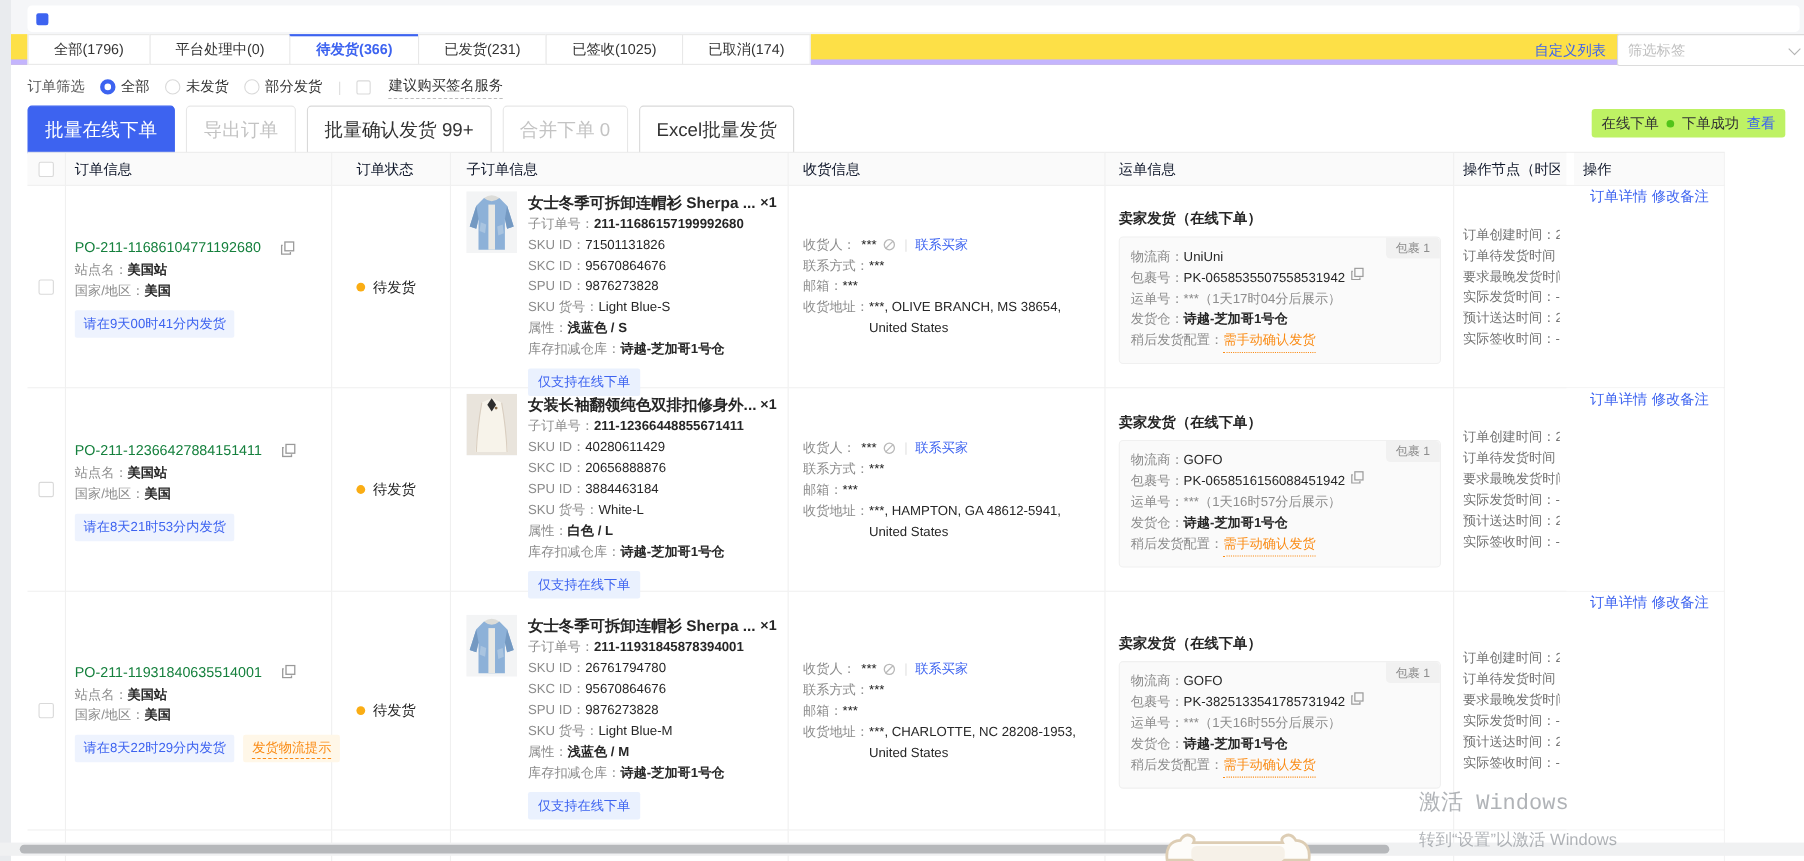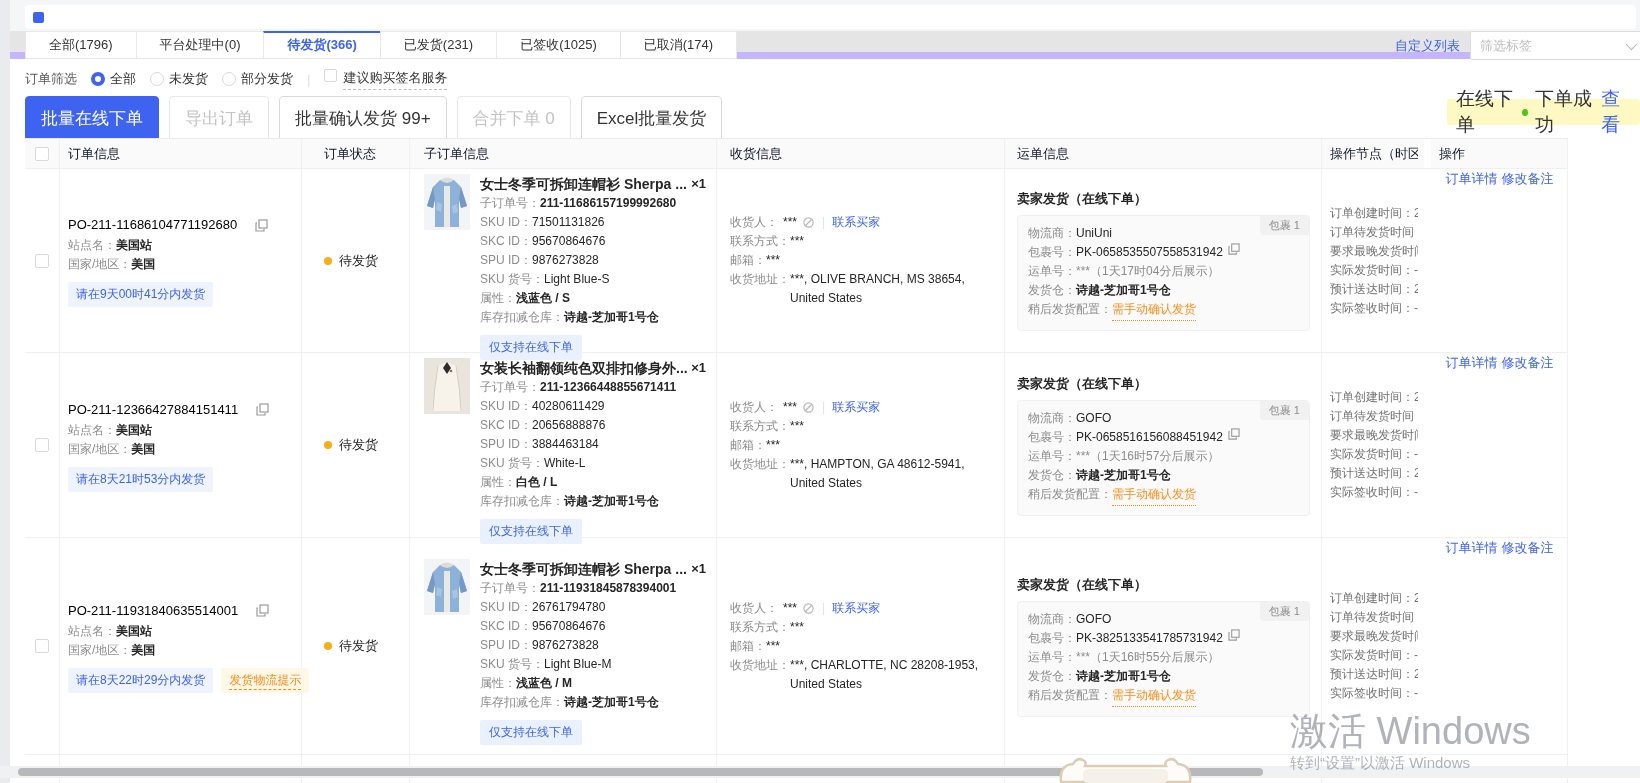--- a/index.html
+++ b/index.html
@@ -7,46 +7,46 @@
     font-family:"Liberation Sans","DejaVu Sans",sans-serif; color:#262626; }
   .page { position:relative; width:1640px; height:783px; background:#fff; overflow:hidden; }
 
   
   .gutter { position:absolute; left:0; top:0; width:10px; height:783px; background:#e9ebee; }
   .top-strip { position:absolute; left:10px; top:0; right:0; height:31px; background:#f5f6f8; }
   .announcement { position:absolute; left:25px; top:5px; right:4px; height:24px; background:#fff; border-radius:4px; display:flex; align-items:center; padding:0 8px; }
   .announce-icon { width:11px; height:11px; border-radius:2px; background:#3d63f0; display:inline-block; }
 
   
-  .tabs-row { position:absolute; left:10px; top:31px; right:0; height:28px; border-bottom:7px solid #c4b5fd; background:#e5e5e5; }
+  .tabs-row { position:absolute; left:10px; top:31px; right:0; height:28px; border-bottom:5px solid #c4b5fd; background:#fde047; }
   .tabs { position:absolute; left:15px; top:0; display:flex; }
   .tab { height:28px; line-height:26px; padding:0 23px; border:1px solid #e8e8e8; margin-right:-1px; background:#fff; font-size:13px; color:#333; cursor:pointer; }
   .tab.active { color:#3d63f0; border-top:2px solid #3d63f0; line-height:24px; font-weight:700; }
   .customize-link { position:absolute; top:6px; left:1385px; font-size:13px; color:#3d63f0; cursor:pointer; }
   .tag-select { position:absolute; top:0px; left:1460px; width:174px; height:29px; border:1px solid #dcdcdc; border-radius:2px; background:#fff; display:flex; align-items:center; justify-content:space-between; padding:0 9px; }
   .tag-select .ph { font-size:13px; color:#bfbfbf; }
   .chev { width:8px; height:8px; border-right:1.5px solid #b3b3b3; border-bottom:1.5px solid #b3b3b3; transform:rotate(45deg) translateY(-2px); }
 
   
   .filter-row { position:absolute; left:25px; top:70px; height:18px; display:flex; align-items:center; gap:14px; font-size:13px; color:#333; }
   .filter-label { color:#595959; }
   .radio-opt { display:flex; align-items:center; gap:5px; cursor:pointer; }
   .radio { width:14px; height:14px; border:1px solid #d9d9d9; border-radius:50%; background:#fff; display:inline-block; }
   .radio.checked { border:4px solid #3d63f0; }
   .vdiv { color:#e0e0e0; }
-  .chk-opt { display:flex; align-items:flex-start; gap:6px; cursor:pointer; }
+  .chk-opt { display:flex; align-items:center; gap:16px; cursor:pointer; }
   .chk { width:13px; height:13px; border:1px solid #d9d9d9; border-radius:2px; background:#fff; display:inline-block; }
   .chk-label { border-bottom:1px dashed #bdbdbd; padding-bottom:2px; }
 
   
   .toolbar { position:absolute; left:25px; top:96px; display:flex; gap:10px; }
   .btn { height:46px; padding:0 15px; border-radius:4px; font-size:17px; line-height:28px; border:1px solid #d9d9d9; background:#fff; color:#333; cursor:pointer; white-space:nowrap; }
   .btn.primary { background:#3d63f0; border-color:#3d63f0; color:#fff; }
   .btn.disabled { color:#c3c3c3; border-color:#e7e7e7; cursor:not-allowed; }
-  .online-status { position:absolute; top:99px; left:1447px; height:26px; background:#fef9c3; display:flex; align-items:center; gap:7px; padding:0 9px; font-size:19px; color:#333; border-radius:3px; }
+  .online-status { position:absolute; top:99px; left:1447px; height:26px; background:#bef264; display:flex; align-items:center; gap:7px; padding:0 9px; font-size:13px; color:#333; border-radius:3px; }
   .dot { width:7px; height:7px; border-radius:50%; display:inline-block; }
   .dot.green { background:#52c41a; }
   .dot.orange { background:#faad14; width:8px; height:8px; }
   .view-link { color:#3d63f0; cursor:pointer; }
 
   
   .table { position:absolute; left:25px; top:138px; width:1543px; border-top:1px solid #ebebeb; }
   .t-header, .t-row { display:flex; width:1543px; }
   .t-header { height:30px; background:#fafafa; font-size:13px; color:#0f172a; }
   .t-header .cell { display:flex; align-items:center; }
@@ -66,21 +66,21 @@
   .t-row:nth-child(3) { height:217px; }
   .t-row:nth-child(4) { height:210px; }
   .t-row .c-order, .t-row .c-recv, .t-row .c-way, .t-row .c-ops { display:flex; flex-direction:column; justify-content:center; }
   .t-row .c-status { display:flex; align-items:center; gap:7px; font-size:13px; color:#262626; }
   .t-row .c-sub { display:flex; flex-direction:column; justify-content:center; padding-top:12px; }
 
   .kv { line-height:19px; display:flex; align-items:flex-start; }
   .k { color:#8c8c8c; white-space:nowrap; }
   .v { color:#262626; }
   .v.bold { font-weight:700; }
-  .po-line { font-size:13px; color:#000000; display:flex; align-items:center; gap:18px; line-height:22px; }
+  .po-line { font-size:13px; color:#15803d; display:flex; align-items:center; gap:18px; line-height:22px; }
   .copy-icon { cursor:pointer; flex:none; }
   .badges { margin-top:8px; display:flex; gap:8px; }
   .deadline-badge { background:#eef3fe; color:#3d63f0; padding:4px 8px; border-radius:2px; font-size:12px; white-space:nowrap; }
   .tip-badge { background:#fff7e8; color:#fa8c16; padding:4px 8px; border-radius:2px; font-size:12px; white-space:nowrap; }
   .tip-badge span { border-bottom:1px dashed #fa8c16; padding-bottom:2px; }
 
   .sub-top { display:flex; gap:10px; }
   .product-image { width:46px; height:56px; flex:none; background:#f5f6f7; overflow:hidden; cursor:pointer; }
   .product-image svg { display:none; }
   .product-image.denim .img-denim { display:block; }
@@ -104,21 +104,21 @@
   .ops-lines { width:88px; overflow:hidden; }
   .ops-lines div { white-space:nowrap; line-height:19px; color:#737373; font-size:12px; }
   .action-panel { position:absolute; right:0; top:0; bottom:0; width:143px; background:#fff; display:flex; flex-direction:row; justify-content:center; gap:4px; padding-left:8px; }
   .action-panel .link { font-size:13px; line-height:20px; }
   .t-header .c-ops { overflow:visible; }
   .t-header .ops-h { width:88px; overflow:hidden; white-space:nowrap; }
   .t-header .action-panel { background:#fafafa; border-left:7px solid #fff; flex-direction:row; align-items:center; justify-content:flex-start; }
 
   
   .watermark { position:absolute; left:1290px; top:712px; z-index:40; pointer-events:none; }
-  .watermark .wm1 { font-size:38px; color:rgba(128,132,138,0.62); line-height:38px; white-space:nowrap; }
+  .watermark .wm1 { font-size:20px; color:rgba(128,132,138,0.62); line-height:38px; white-space:nowrap;font-family:Liberation Mono, monospace; }
   .watermark .wm2 { font-size:15px; color:rgba(128,132,138,0.62); margin-top:4px; white-space:nowrap; }
   .hscroll-track { position:absolute; left:0; right:0; top:766px; height:12px; background:#f0f1f2; z-index:28; }
   .hscroll-thumb { position:absolute; left:18px; top:768px; width:1245px; height:8px; background:#b6b8bb; border-radius:4px; z-index:30; cursor:grab; }
   .pot { position:absolute; left:1053px; top:755px; z-index:35; }
 </style>
 </head>
 <body>
 
 <div class="page">
 

